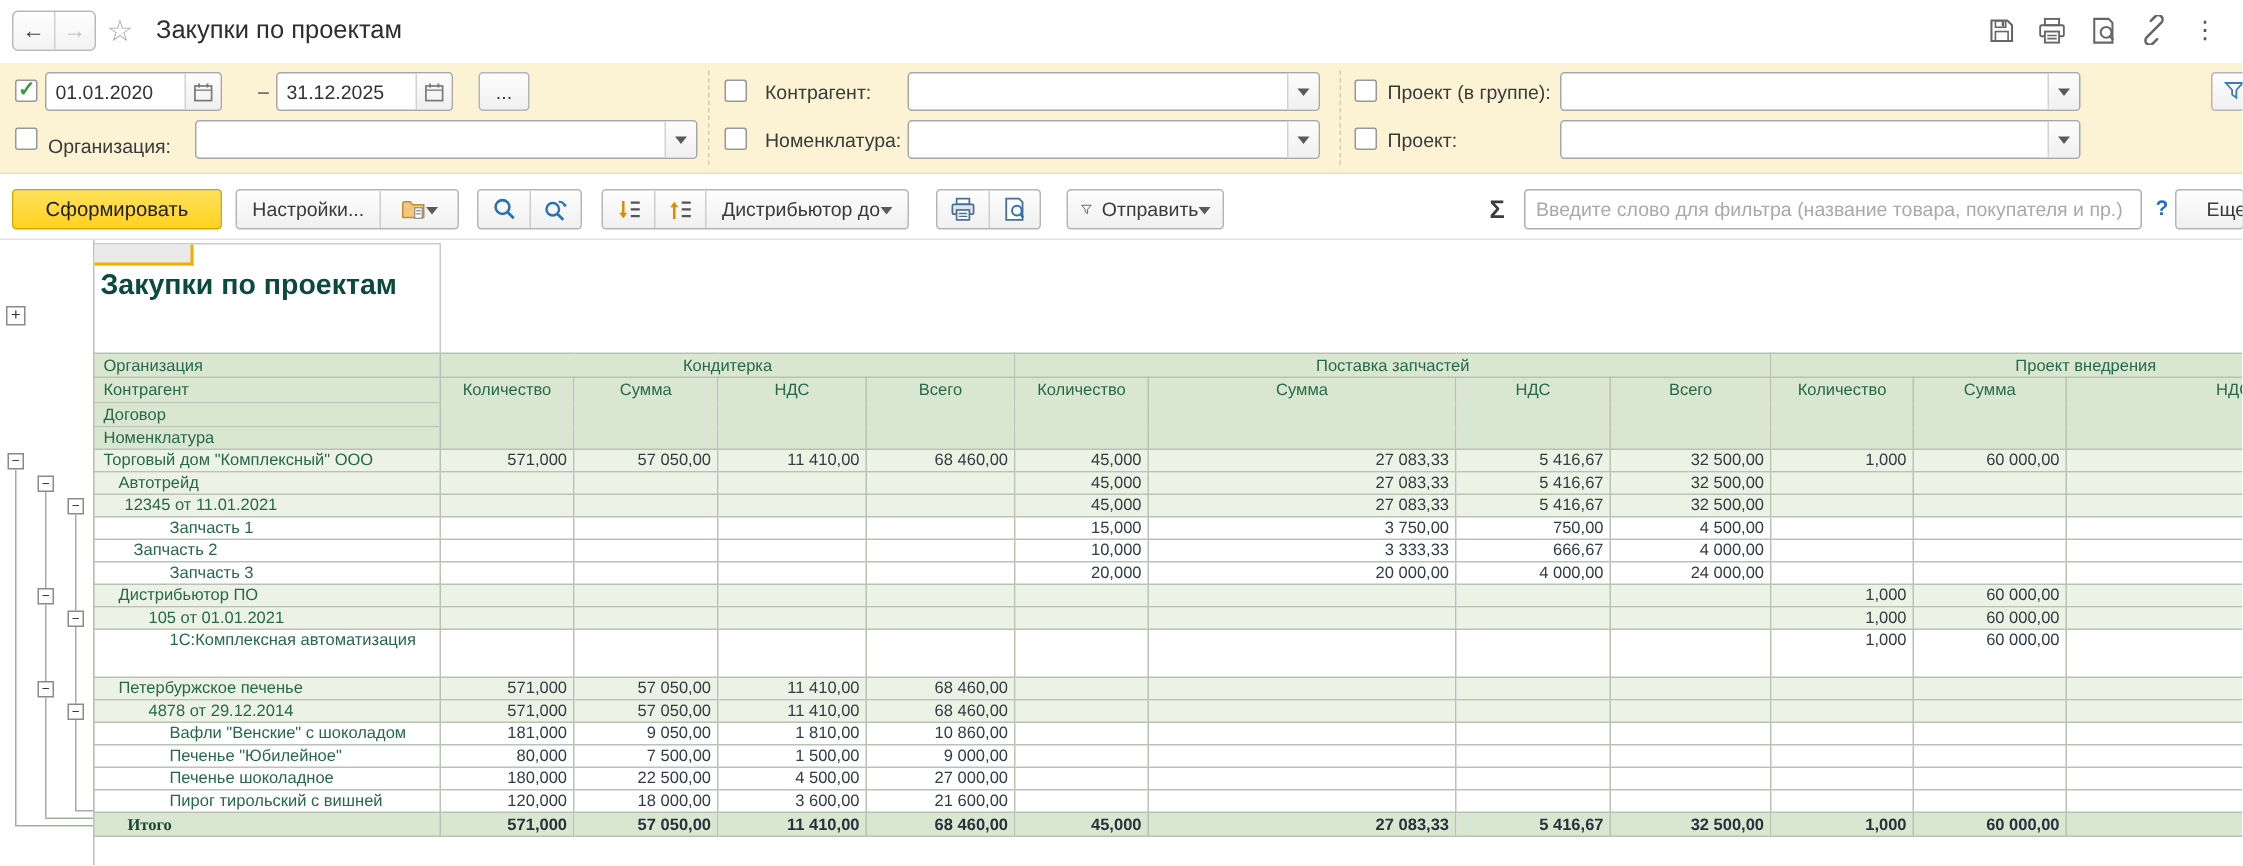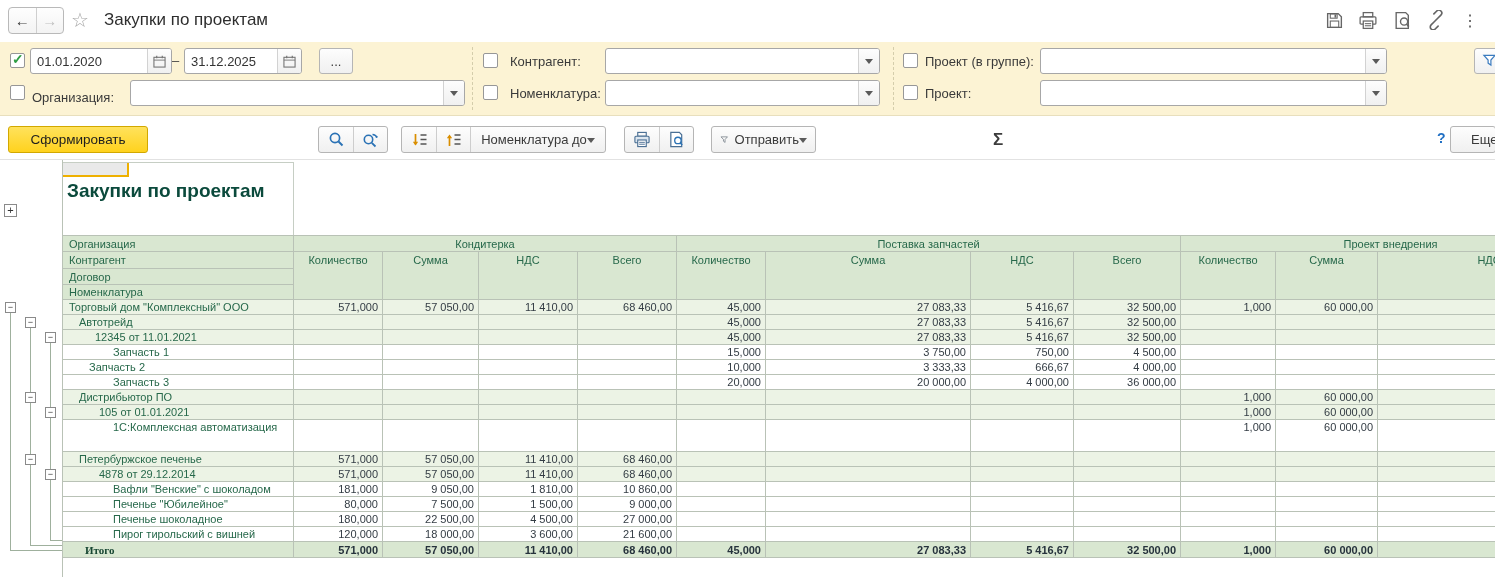--- a/index.html
+++ b/index.html
@@ -120,21 +120,21 @@
       <svg width="20" height="20" viewBox="0 0 18 18">
           <path d="M7.2 10.8 4.6 13.4a2.6 2.6 0 0 0 3.7 3.7l2.6-2.6 M10.8 7.2l2.6-2.6a2.6 2.6 0 0 0-3.7-3.7L7.1 3.5 M7 11l4-4" fill="none" stroke="#666" stroke-width="1.5" stroke-linecap="round"></path>
         </svg>
     </span>
     <span class="tico kebab">⋮</span>
   </div>
 </div>
 
 <div class="filterbar">
   <span class="cb checked" style="left:10px; top:11px;"></span>
-  <div class="field" style="left:30px; top:6px; width:142px;">
+  <div class="field" style="left:30px; top:6px; width:118px;">
     <input value="01.01.2020" style="">
     <span class="seg">
       <svg width="13" height="13" viewBox="0 0 14 14">
           <rect x="1" y="2.5" width="12" height="10.5" fill="none" stroke="#777" stroke-width="1.2"></rect>
           <line x1="1" y1="5.5" x2="13" y2="5.5" stroke="#777"></line>
           <line x1="4" y1="0.8" x2="4" y2="3.5" stroke="#777" stroke-width="1.3"></line>
           <line x1="10" y1="0.8" x2="10" y2="3.5" stroke="#777" stroke-width="1.3"></line>
         </svg>
     </span>
   </div>
@@ -204,20 +204,32 @@
   <button class="btn fb-abs" style="left:1474px; top:6px; width:30px; height:26px;">
     <svg width="15" height="14" viewBox="0 0 16 15">
         <path d="M2 2.5h12l-4.5 5v5.5l-3-2.2V7.5z" fill="#fff" stroke="#3a7bbf" stroke-width="1.3"></path>
       </svg>
   </button>
 </div>
 
 <div class="toolbar">
   <button class="btn-generate tb-abs" style="left:8px; width:140px;">Сформировать</button>
 
+  <div class="btngroup tb-abs" style="left:157px;">
+    <span class="bseg" style="width:95px;">Настройки...</span>
+    <span class="bseg" style="width:52px;">
+      <svg width="17" height="15" viewBox="0 0 17 15">
+          <path d="M1.5 3.5a1 1 0 0 1 1-1h4l1.5 2h7.5v8.5h-14z" fill="#f3c87c" stroke="#b98f3e" stroke-width="1"></path>
+          <rect x="9.5" y="6.5" width="5" height="7" fill="#fff" stroke="#8a8a8a" stroke-width="0.8"></rect>
+          <line x1="10.5" y1="8.5" x2="13.5" y2="8.5" stroke="#999"></line>
+          <line x1="10.5" y1="10.5" x2="13.5" y2="10.5" stroke="#999"></line>
+        </svg>
+      <span class="caret"></span>
+    </span>
+  </div>
 
   <div class="btngroup tb-abs" style="left:318px;">
     <span class="bseg" style="width:34px;">
       <svg width="17" height="17" viewBox="0 0 17 17">
           <circle cx="7" cy="7" r="4.6" fill="none" stroke="#2a72b5" stroke-width="1.7"></circle>
           <line x1="10.5" y1="10.5" x2="14.5" y2="14.5" stroke="#2a72b5" stroke-width="1.9"></line>
         </svg>
     </span>
     <span class="bseg" style="width:34px;">
       <svg width="17" height="17" viewBox="0 0 17 17">
@@ -242,21 +254,21 @@
     <span class="bseg" style="width:34px;">
       <svg width="17" height="16" viewBox="0 0 17 16">
           <line x1="4.5" y1="4" x2="4.5" y2="14" stroke="#d98e00" stroke-width="1.7"></line>
           <path d="M1.8 6.2l2.7-3.7 2.7 3.7z" fill="#d98e00"></path>
           <line x1="9.5" y1="3" x2="15.5" y2="3" stroke="#555" stroke-width="1.5"></line>
           <line x1="9.5" y1="7.5" x2="15.5" y2="7.5" stroke="#555" stroke-width="1.5"></line>
           <line x1="9.5" y1="12" x2="15.5" y2="12" stroke="#555" stroke-width="1.5"></line>
         </svg>
     </span>
     <span class="bseg" style="width:135px;">
-      <span>Номенклатура до</span>
+      <span>Дистрибьютор до</span>
       <span class="caret"></span>
     </span>
   </div>
 
   <div class="btngroup tb-abs" style="left:624px;">
     <span class="bseg" style="width:34px;">
       <svg width="18" height="17" viewBox="0 0 19 18">
           <rect x="5" y="1.5" width="9" height="4" fill="none" stroke="#4a6f94" stroke-width="1.2"></rect>
           <rect x="2" y="5.5" width="15" height="7" rx="1" fill="#dce6ef" stroke="#4a6f94" stroke-width="1.2"></rect>
           <rect x="5" y="9.5" width="9" height="7" fill="#fff" stroke="#4a6f94" stroke-width="1.2"></rect>
@@ -277,20 +289,21 @@
     <span class="bseg" style="width:103px;">
       <svg width="16" height="15" viewBox="0 0 16 15">
           <path d="M2 2.5h12l-4.5 5v5.5l-3-2.2V7.5z" fill="none" stroke="#5a6470" stroke-width="1.2"></path>
         </svg>
       <span style="margin-left:6px;">Отправить</span>
       <span class="caret"></span>
     </span>
   </div>
 
   <span class="sigma tb-abs" style="left:993px; top:14px;">Σ</span>
+  <input class="filter-input tb-abs" style="left: 1016px; width: 412px;" placeholder="Введите слово для фильтра (название товара, покупателя и пр.)">
   <span class="help tb-abs" style="left:1437px; top:14px;">?</span>
   <button class="btn tb-abs" style="left:1450px; width:46px; height:27px;padding-left:20px;">Еще</button>
 </div>
 
 <div class="sheet" id="sheet">
   <div class="sheet-topline"></div>
   <div class="title-vline"></div>
   <div class="margin-sep"></div>
   <div class="sel-cell"></div>
   <div class="report-title">Закупки по проектам</div>
@@ -361,21 +374,21 @@
           <td class="num"></td>
           <td class="num">45,000</td>
           <td class="num">27 083,33</td>
           <td class="num">5 416,67</td>
           <td class="num">32 500,00</td>
           <td class="num"></td>
           <td class="num"></td>
           <td class="num"></td>
         </tr>
         <tr class="grp">
-          <td class="lbl" style="padding-left: 32px;">12345 от 11.01.2021</td>
+          <td class="lbl" style="padding-left: 20px;">12345 от 11.01.2021</td>
           <td class="num"></td>
           <td class="num"></td>
           <td class="num"></td>
           <td class="num"></td>
           <td class="num">45,000</td>
           <td class="num">27 083,33</td>
           <td class="num">5 416,67</td>
           <td class="num">32 500,00</td>
           <td class="num"></td>
           <td class="num"></td>
@@ -411,21 +424,21 @@
         </tr>
         <tr class="">
           <td class="lbl" style="padding-left: 50px;">Запчасть 3</td>
           <td class="num"></td>
           <td class="num"></td>
           <td class="num"></td>
           <td class="num"></td>
           <td class="num">20,000</td>
           <td class="num">20 000,00</td>
           <td class="num">4 000,00</td>
-          <td class="num">36 000,00</td>
+          <td class="num">24 000,00</td>
           <td class="num"></td>
           <td class="num"></td>
           <td class="num"></td>
         </tr>
         <tr class="grp">
           <td class="lbl" style="padding-left: 16px;">Дистрибьютор ПО</td>
           <td class="num"></td>
           <td class="num"></td>
           <td class="num"></td>
           <td class="num"></td>

